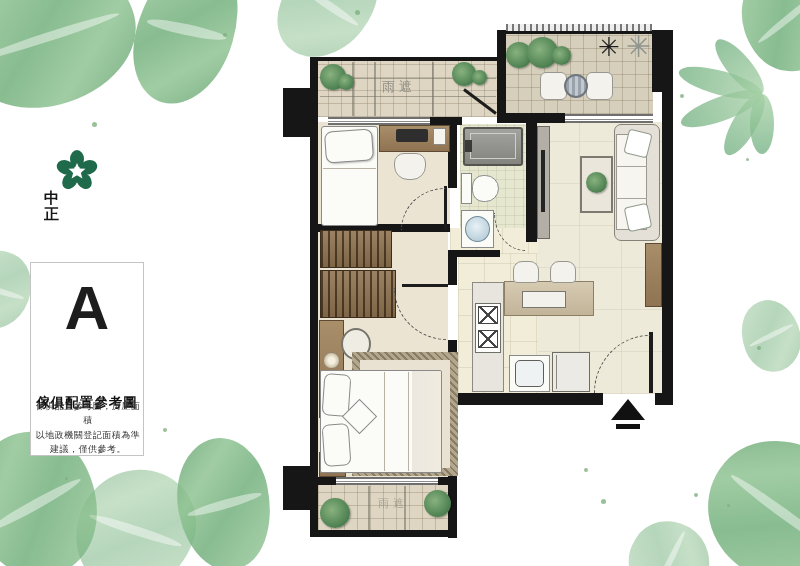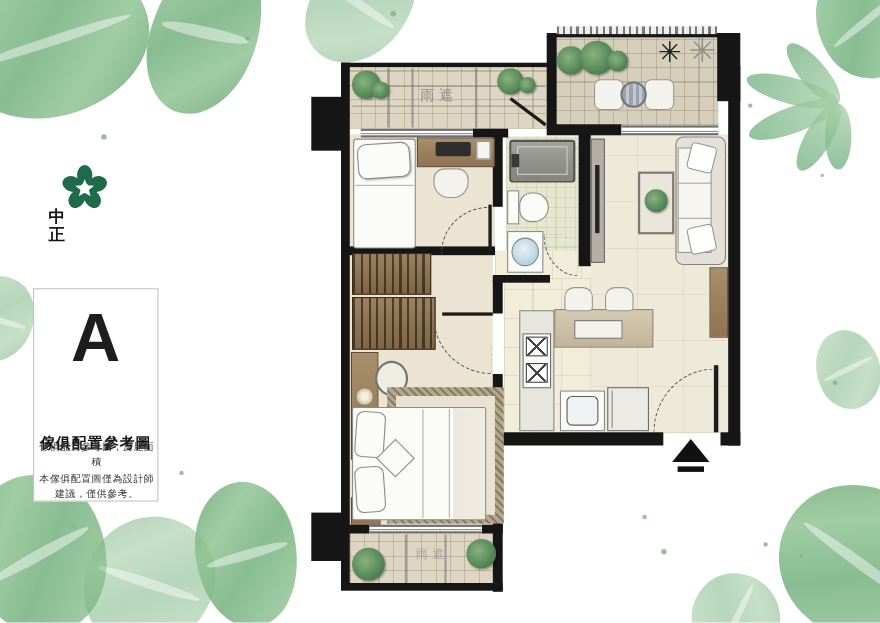--- a/index.html
+++ b/index.html
@@ -116,21 +116,21 @@
     <span>正</span>
   </div>
 </div>
 
 <div class="unitcard" style="left:30px;top:262px;width:114px;height:194px;">
   <div class="unit-letter">A</div>
 </div>
 <div class="abs cap-title" style="left:30px;top:372px;width:114px;text-align:center;">傢俱配置參考圖</div>
 <div class="abs cap-lines" style="left:32px;top:392px;width:112px;text-align:center;">
   <span style="display:block">傢俱配置參考圖，房屋面積</span>
-  <span style="display:block">本傢俱配置圖僅為設計師</span>
+  <span style="display:block">以地政機關登記面積為準</span>
   <span style="display:block">建議，僅供參考。</span>
 </div>
 
 <div class="floor tile" style="left:315px;top:60px;width:183px;height:57px;"></div>
 <div class="floor tile" style="left:505px;top:34px;width:148px;height:80px;background-color:#d6cfbc;"></div>
 <div class="floor f-bed" style="left:318px;top:122px;width:132px;height:106px;"></div>
 <div class="floor f-bath" style="left:460px;top:124px;width:66px;height:128px;"></div>
 <div class="floor f-cream" style="left:537px;top:122px;width:126px;height:272px;background-image:repeating-linear-gradient(90deg,rgba(150,140,110,.14) 0 1px,transparent 1px 42px),repeating-linear-gradient(0deg,rgba(150,140,110,.14) 0 1px,transparent 1px 42px);"></div>
 <div class="floor f-kitchen" style="left:458px;top:252px;width:80px;height:142px;"></div>
 <div class="floor f-kitchen" style="left:450px;top:228px;width:88px;height:26px;"></div>

